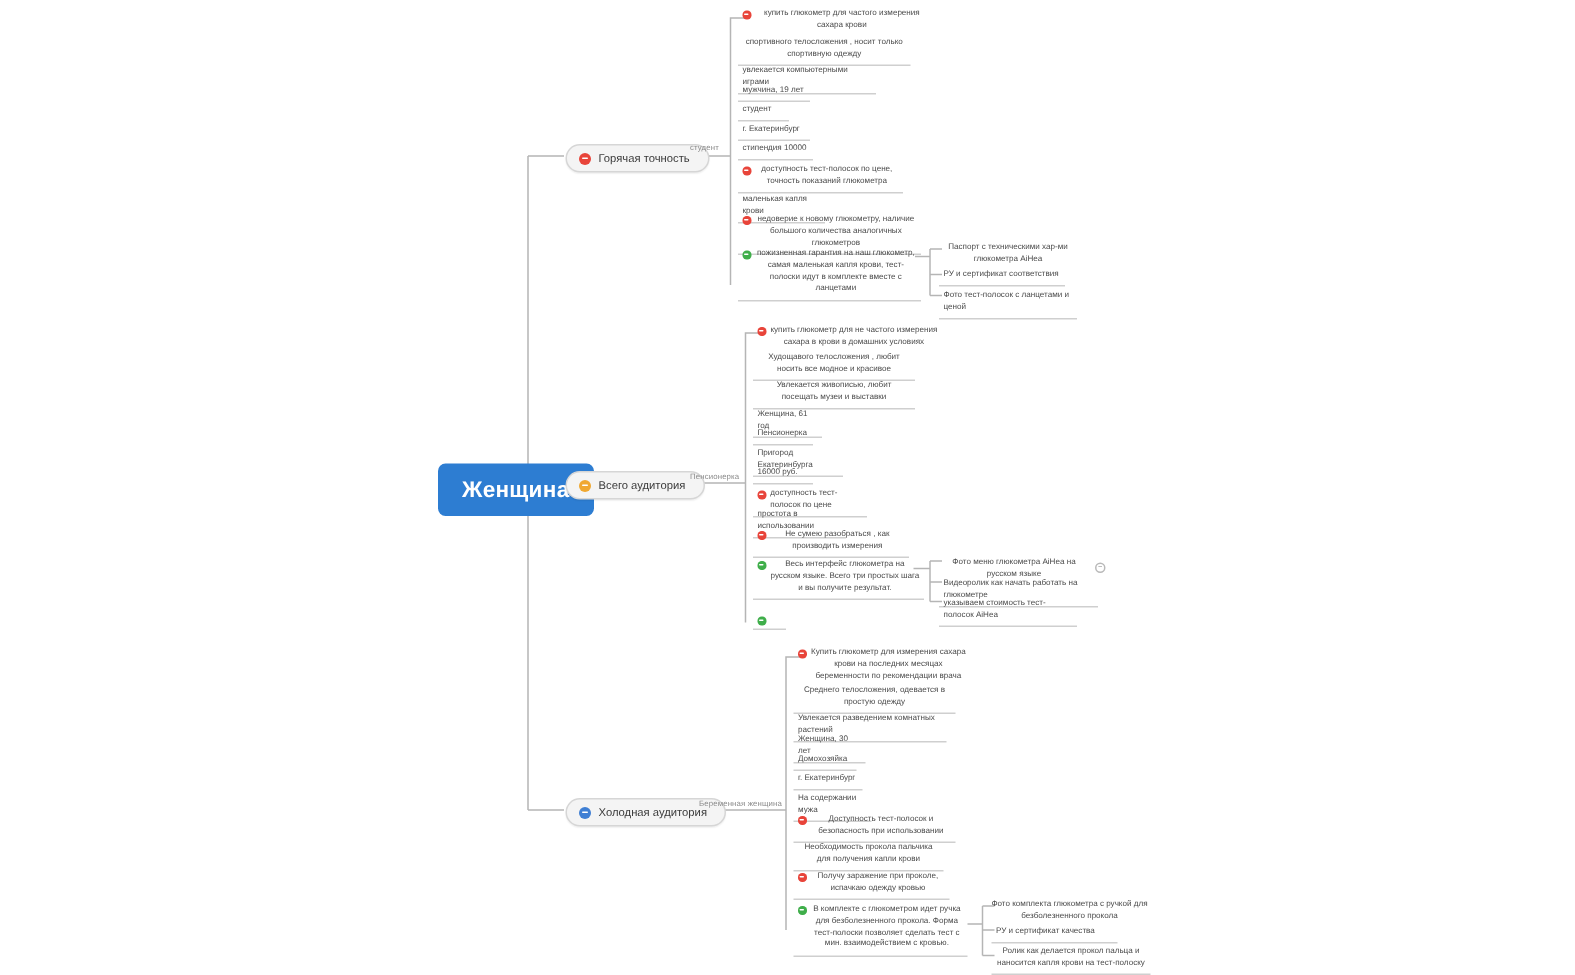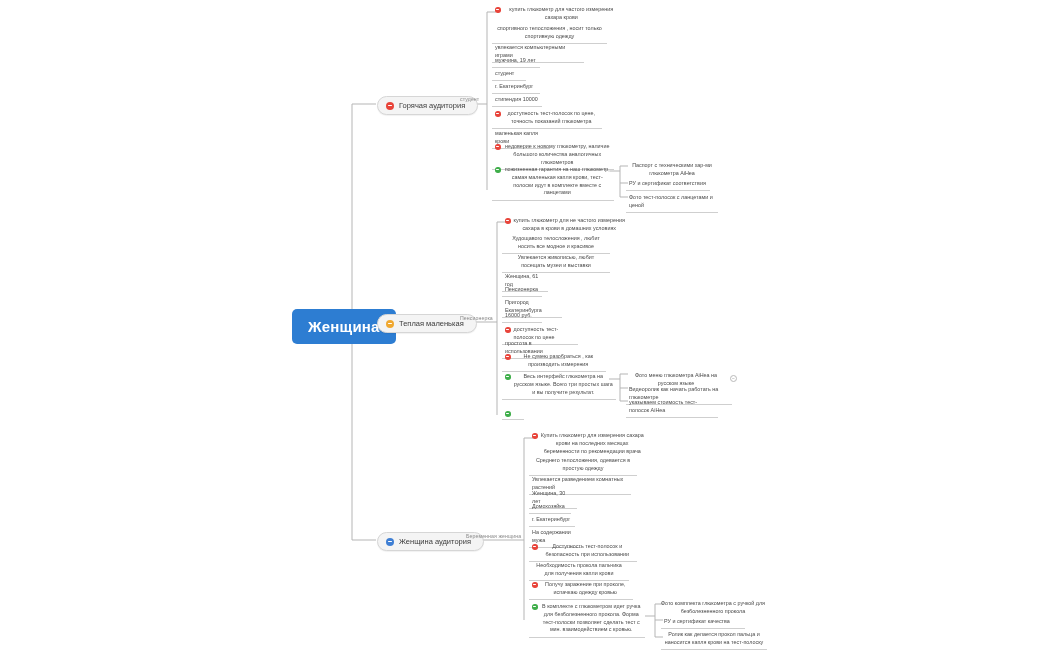--- a/index.html
+++ b/index.html
@@ -177,21 +177,21 @@
       <path d="M655 604 L663 604"></path>
       <path d="M655 620 L663 620"></path>
       <path d="M655 637 L663 637"></path>
     </g>
   </svg>
 
   <div class="root-node" style="left:292px; top:309px;">Женщина</div>
 
   <div class="branch-node" style="left:377px; top:96px;">
     <span class="badge hot"></span>
-    <span>Горячая аудитория</span>
+    <span>Горячая точность</span>
   </div>
   <div class="edge-label" style="left:460px; top:96px;">студент</div>
 
   <div class="leaf center no-rule" style="left:492px; top:4px; width:130px;">
     <span class="dot red"></span>
     <span class="txt">купить глюкометр для частого измерения сахара крови</span>
   </div>
 
   <div class="leaf center" style="left:492px; top:23px; width:115px;">
     <span class="txt">спортивного телосложения , носит только спортивную одежду</span>
@@ -233,21 +233,21 @@
   </div>
   <div class="leaf" style="left:626px; top:178px; width:84px;">
     <span class="txt">РУ и сертификат соответствия</span>
   </div>
   <div class="leaf" style="left:626px; top:192px; width:92px;">
     <span class="txt">Фото тест-полосок с ланцетами и ценой</span>
   </div>
 
   <div class="branch-node" style="left:377px; top:314px;">
     <span class="badge warm"></span>
-    <span>Теплая маленькая</span>
+    <span>Всего аудитория</span>
   </div>
   <div class="edge-label" style="left:460px; top:315px;">Пенсионерка</div>
 
   <div class="leaf center no-rule" style="left:502px; top:215px; width:126px;">
     <span class="dot red"></span>
     <span class="txt">купить глюкометр для не частого измерения сахара в крови в домашних условиях</span>
   </div>
 
   <div class="leaf center" style="left:502px; top:233px; width:108px;">
     <span class="txt">Худощавого телосложения , любит носить все модное и красивое</span>
@@ -294,21 +294,21 @@
   <div class="leaf" style="left:626px; top:384px; width:106px;">
     <span class="txt">Видеоролик как начать работать на глюкометре</span>
   </div>
   <div class="leaf" style="left:626px; top:397px; width:92px;">
     <span class="txt">указываем стоимость тест-полосок AiHea</span>
   </div>
   <div class="collapse" style="left:730px; top:375px;">−</div>
 
   <div class="branch-node" style="left:377px; top:532px;">
     <span class="badge cold"></span>
-    <span>Женщина аудитория</span>
+    <span>Холодная аудитория</span>
   </div>
   <div class="edge-label" style="left:466px; top:533px;">Беременная женщина</div>
 
   <div class="leaf center no-rule" style="left:529px; top:430px; width:118px;">
     <span class="dot red"></span>
     <span class="txt">Купить глюкометр для измерения сахара крови на последних месяцах беременности по рекомендации врача</span>
   </div>
 
   <div class="leaf center" style="left:529px; top:455px; width:108px;">
     <span class="txt">Среднего телосложения, одевается в простую одежду</span>

